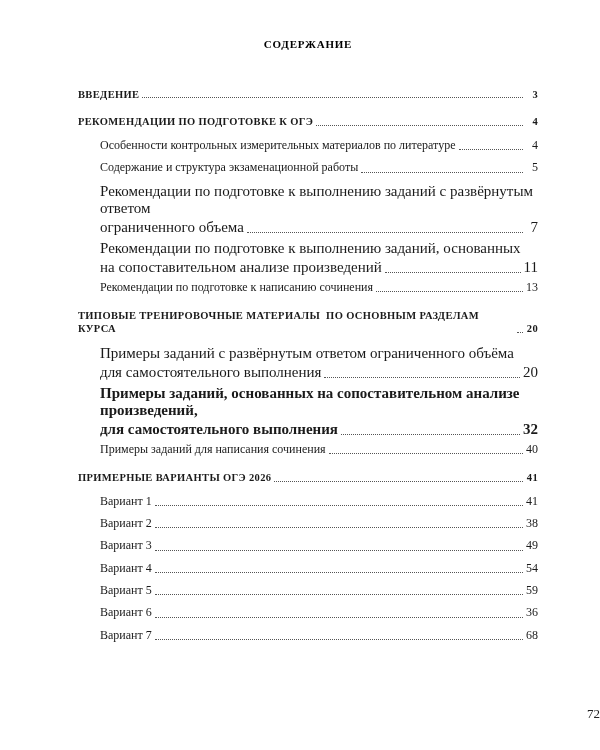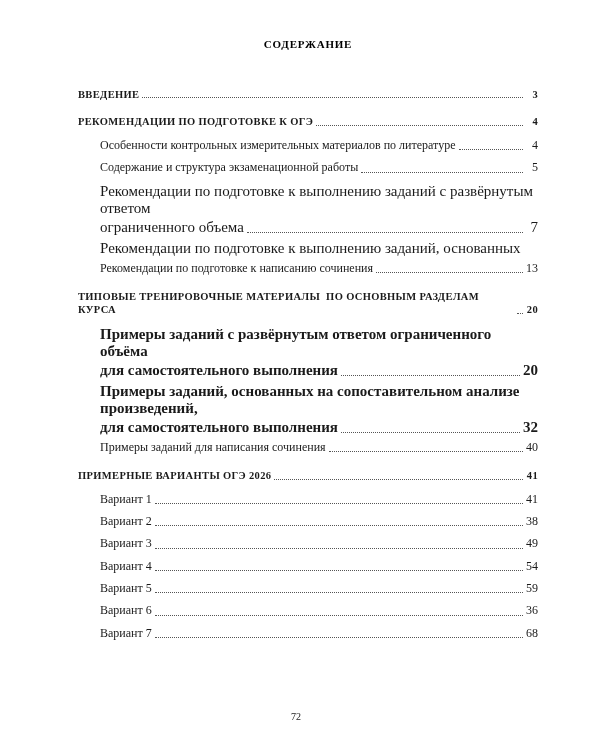--- a/index.html
+++ b/index.html
@@ -99,24 +99,24 @@
   }
   .entry-multi .last-line .page-num {
     flex: 0 0 auto;
     text-align: right;
     min-width: 12px;
   }
 
   .folio {
     position: absolute;
     left: 0;
-    right: 8px;
+    right: 0;
     bottom: 28px;
-    text-align: center;
-    font-size: 10px;
+    text-align: right;
+    font-size: 13px;
     color: #222;
   }
 </style>
 </head>
 <body>
 
 <div class="page">
   <div class="doc-title">СОДЕРЖАНИЕ</div>
   <div class="toc" id="toc-root">
       <div class="toc-entry lvl-1">
@@ -142,32 +142,37 @@
       <div class="entry-multi lvl-2 multiline" style="font-weight: normal;">
         <span class="first-line">Рекомендации по подготовке к выполнению заданий с развёрнутым ответом</span>
         <div class="last-line">
           <span class="text">ограниченного объема</span>
           <span class="leader"></span>
           <span class="page-num">7</span>
         </div>
       </div>
       <div class="entry-multi lvl-2 multiline" style="font-weight: normal;">
         <span class="first-line">Рекомендации по подготовке к выполнению заданий, основанных</span>
+        <div class="last-line">
+          <span class="text">на сопоставительном анализе произведений</span>
+          <span class="leader"></span>
+          <span class="page-num">11</span>
+        </div>
       </div>
       <div class="toc-entry lvl-2">
         <span class="text">Рекомендации по подготовке к написанию сочинения</span>
         <span class="leader"></span>
         <span class="page-num">13</span>
       </div>
       <div class="toc-entry lvl-1">
         <span class="text">ТИПОВЫЕ ТРЕНИРОВОЧНЫЕ МАТЕРИАЛЫ  ПО ОСНОВНЫМ РАЗДЕЛАМ КУРСА</span>
         <span class="leader"></span>
         <span class="page-num">20</span>
       </div>
-      <div class="entry-multi lvl-2 multiline" style="font-weight: bold;">
+      <div class="entry-multi lvl-2 multiline" style="font-weight: normal;">
         <span class="first-line">Примеры заданий с развёрнутым ответом ограниченного объёма</span>
         <div class="last-line">
           <span class="text">для самостоятельного выполнения</span>
           <span class="leader"></span>
           <span class="page-num">20</span>
         </div>
       </div>
       <div class="entry-multi lvl-2 multiline" style="font-weight: bold;">
         <span class="first-line">Примеры заданий, основанных на сопоставительном анализе произведений,</span>
         <div class="last-line">

